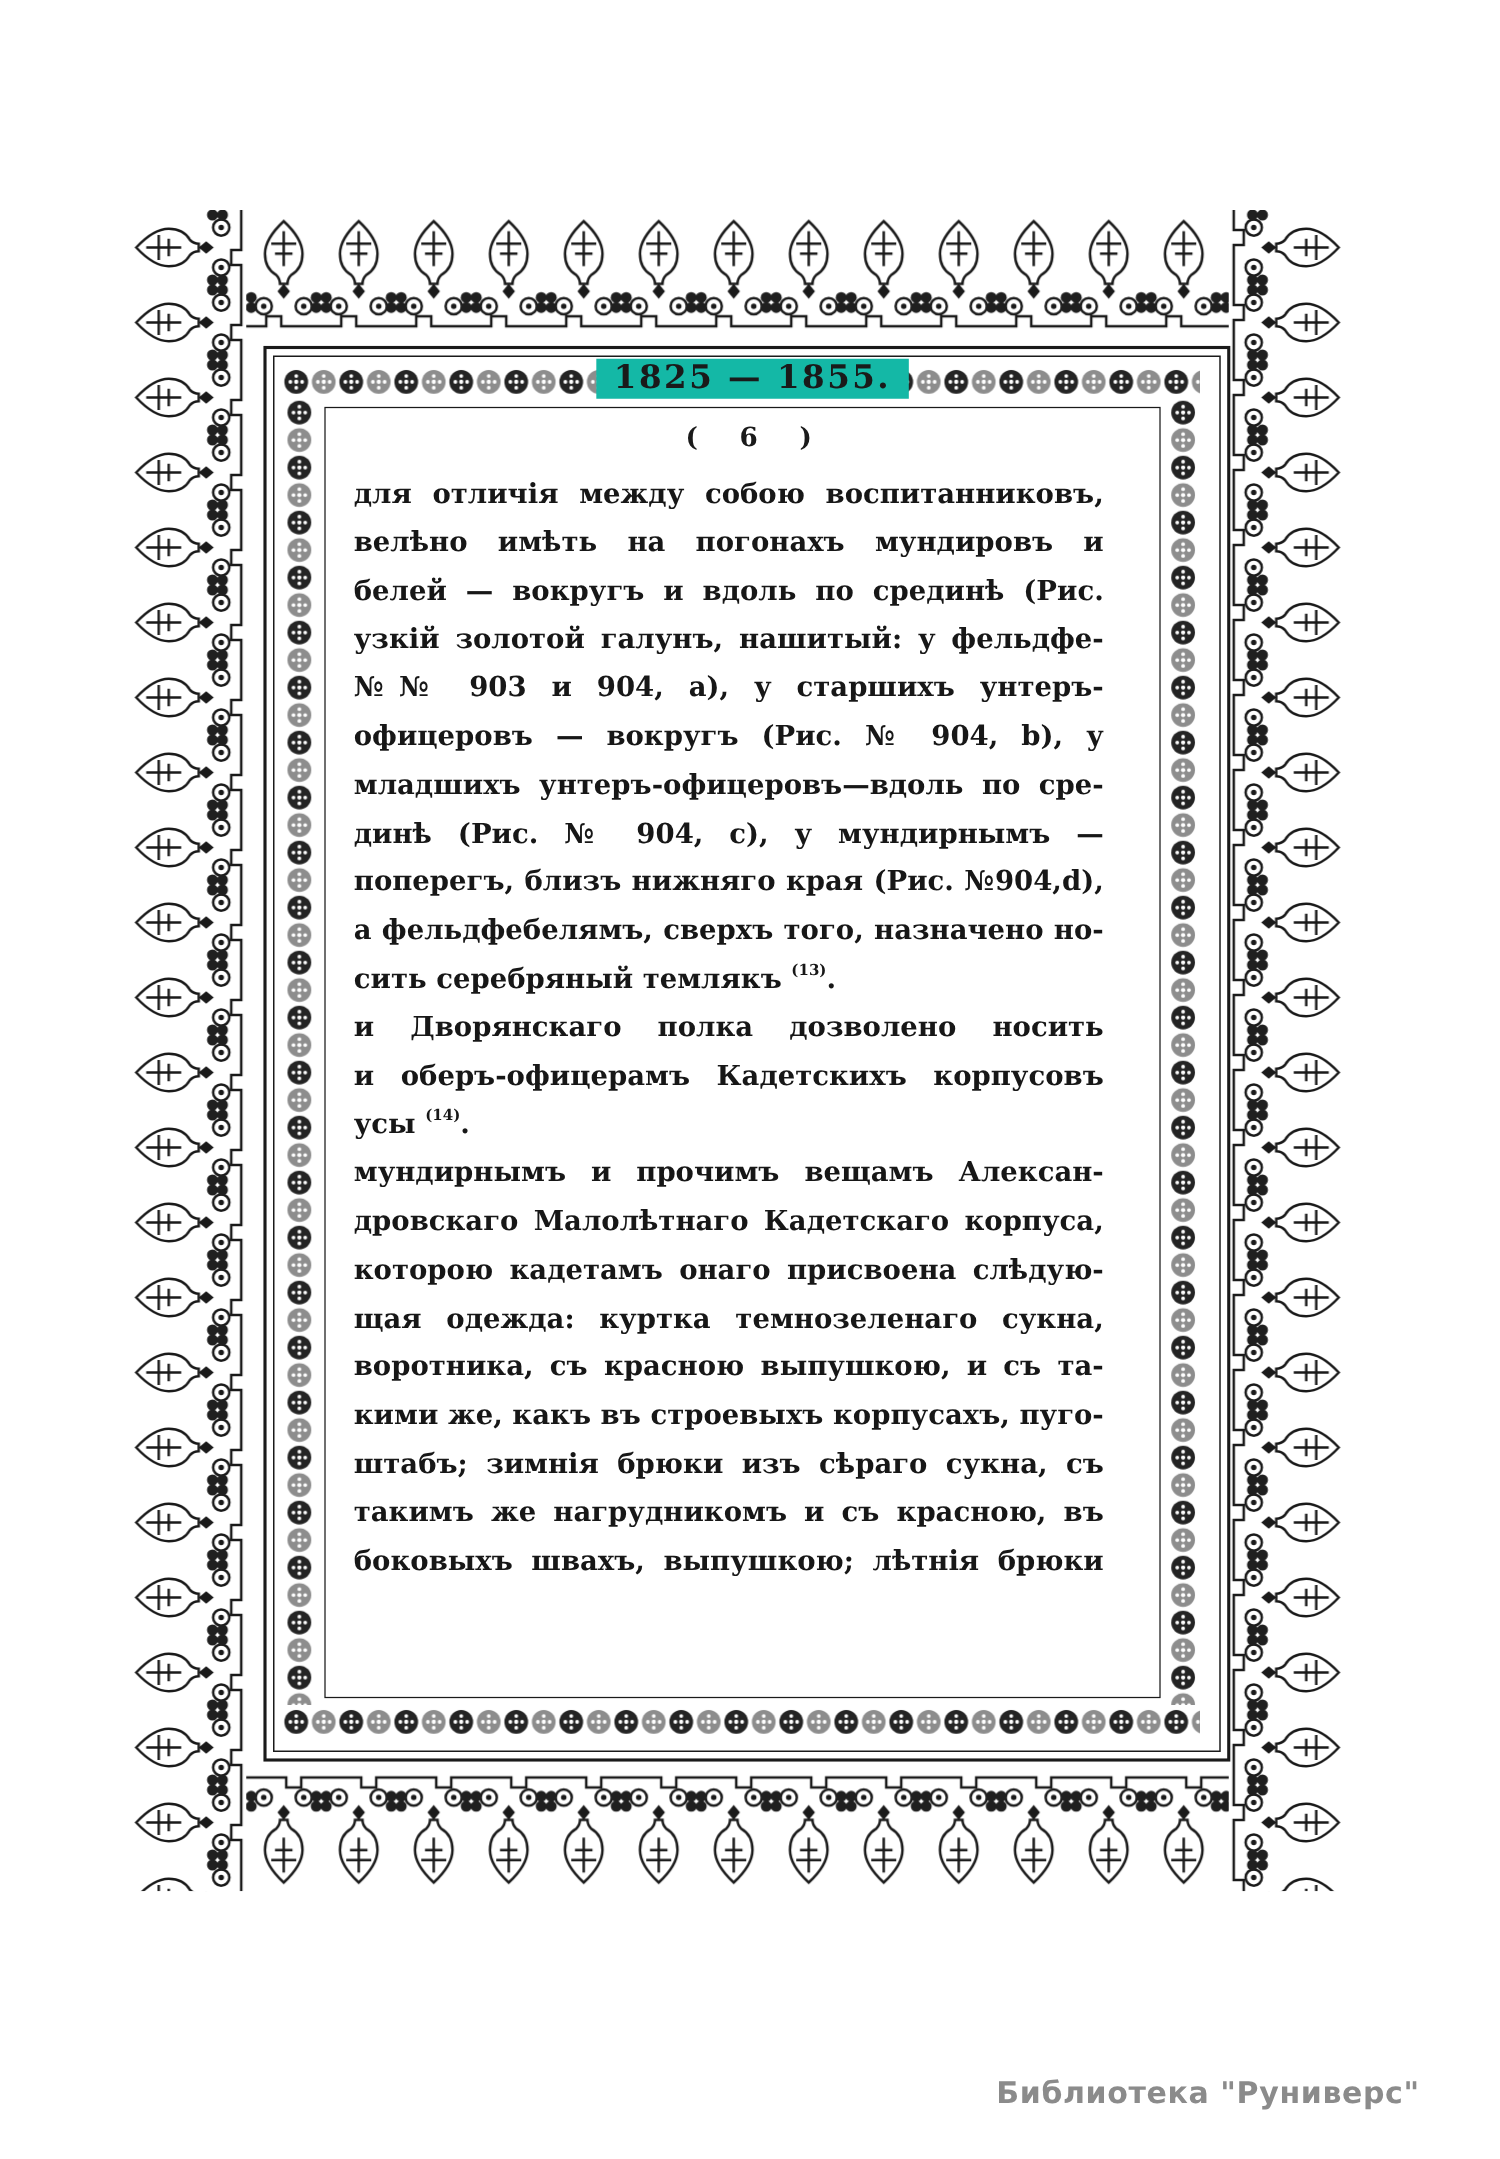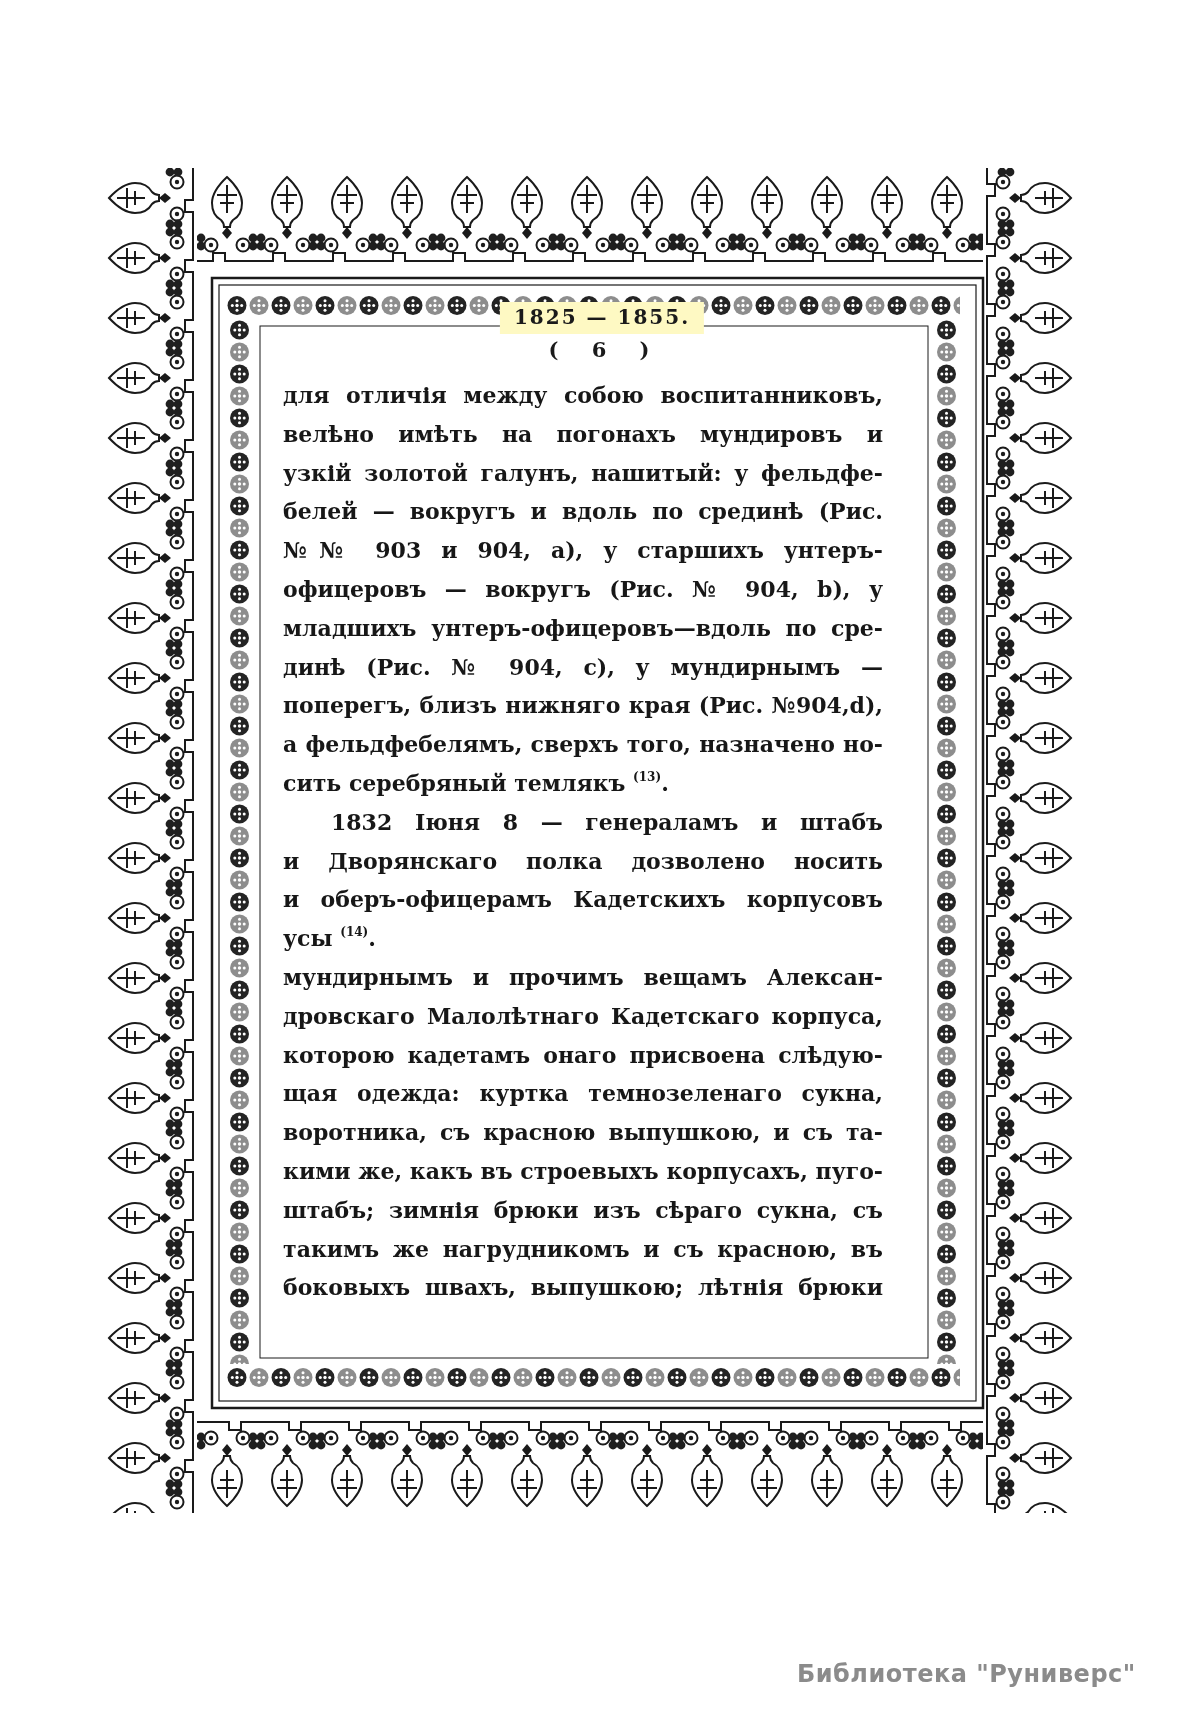--- a/index.html
+++ b/index.html
@@ -1,21 +1,21 @@
 <!DOCTYPE html>
 <html><head>
 <meta charset="utf-8">
 <style>
   html,body{margin:0;padding:0;background:#ffffff;}
   .page{position:relative;width:1200px;height:1727px;background:#ffffff;overflow:hidden;
         font-family:"DejaVu Serif",serif;color:#191919;}
   .border-svg{position:absolute;left:100px;top:168px;}
-  .years{position:absolute;top:302px;left:602px;transform:translateX(-50%);
-         background:#fef9c3;padding:0 14px;height:32px;line-height:30px;
-         font-family:"DejaVu Serif",serif;font-weight:bold;font-size:20px;
+  .years{position:absolute;top:287px;left:602px;transform:translateX(-50%);
+         background:#14b8a6;padding:0 14px;height:32px;line-height:30px;
+         font-family:"DejaVu Serif",serif;font-weight:bold;font-size:26px;
          letter-spacing:2px;color:#1a1a1a;white-space:nowrap;}
   .pagenum{position:absolute;top:337px;left:599px;transform:translateX(-50%);
            font-family:"DejaVu Serif",serif;font-weight:bold;font-size:21px;
            word-spacing:26px;color:#1a1a1a;white-space:nowrap;}
   .text{position:absolute;left:283px;top:376px;width:600px;
         font-family:"DejaVu Serif",serif;font-weight:bold;font-size:22px;
         line-height:38.8px;color:#171717;}
   .line{height:38.8px;overflow:hidden;text-align:justify;text-align-last:justify;white-space:normal;}
   .line.end{text-align-last:left;}
   .line.indent{text-indent:48px;}
@@ -127,30 +127,29 @@
     <rect x="160" y="158" width="668" height="1032" fill="none" stroke="#1a1a1a" stroke-width="1"></rect>
   </svg>
 
   <div class="years">1825 — 1855.</div>
 
   <div class="pagenum">( 6 )</div>
 
   <div class="text">
     <div class="line">для отличія между собою воспитанниковъ, по-</div>
     <div class="line">велѣно имѣть на погонахъ мундировъ и куртокъ</div>
+    <div class="line">белей — вокругъ и вдоль по срединѣ (Рис.</div>
     <div class="line">узкій золотой галунъ, нашитый: у фельдфе-</div>
-    <div class="line">белей — вокругъ и вдоль по срединѣ (Рис.</div>
     <div class="line">№№ 903 и 904, a), у старшихъ унтеръ-</div>
     <div class="line">офицеровъ — вокругъ (Рис. № 904, b), у</div>
     <div class="line">младшихъ унтеръ-офицеровъ—вдоль по сре-</div>
     <div class="line">динѣ (Рис. № 904, c), у мундирнымъ —</div>
     <div class="line">поперегъ, близъ нижняго края (Рис. №904,d),</div>
     <div class="line">а фельдфебелямъ, сверхъ того, назначено но-</div>
     <div class="line end"><span>сить серебряный темлякъ </span><sup class="fn">(13)</sup><span>.</span></div>
-    <div class="line indent">1832 Іюня 8 — генераламъ и штабъ</div>
     <div class="line">и Дворянскаго полка дозволено носить</div>
     <div class="line">и оберъ-офицерамъ Кадетскихъ корпусовъ</div>
     <div class="line end"><span>усы </span><sup class="fn">(14)</sup><span>.</span></div>
     <div class="line">мундирнымъ и прочимъ вещамъ Алексан-</div>
     <div class="line">дровскаго Малолѣтнаго Кадетскаго корпуса,</div>
     <div class="line">которою кадетамъ онаго присвоена слѣдую-</div>
     <div class="line">щая одежда: куртка темнозеленаго сукна, безъ</div>
     <div class="line">воротника, съ красною выпушкою, и съ та-</div>
     <div class="line">кими же, какъ въ строевыхъ корпусахъ, пуго-</div>
     <div class="line">штабъ; зимнія брюки изъ сѣраго сукна, съ</div>

